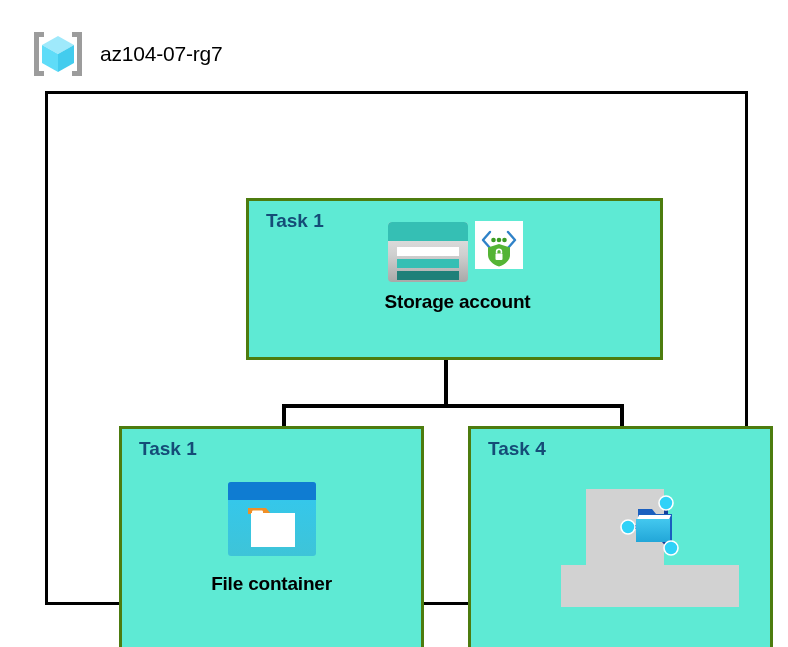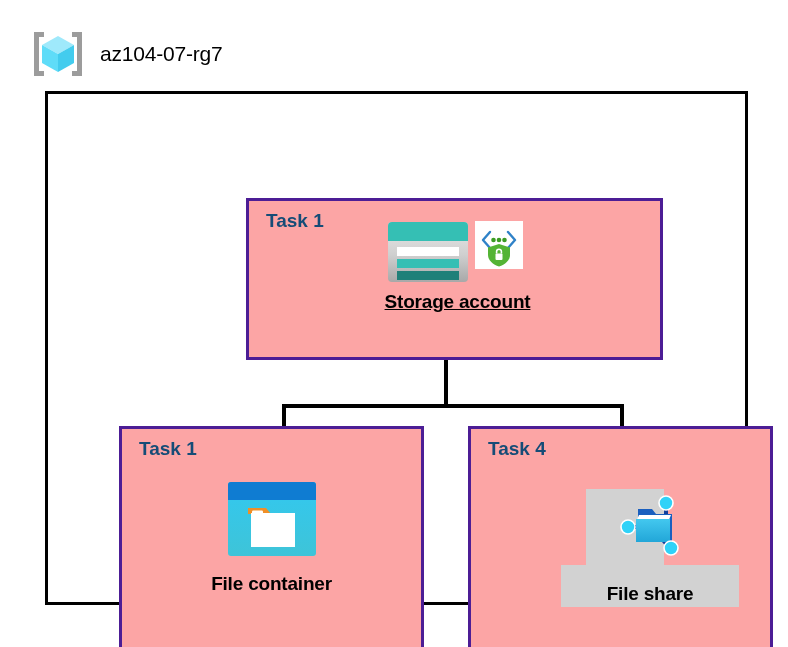--- a/index.html
+++ b/index.html
@@ -48,22 +48,22 @@
     width: 703px;
     height: 514px;
     border: 3px solid #000000;
     box-sizing: border-box;
     background: #ffffff;
   }
 
   
   .task-panel {
     position: absolute;
-    background: #fca5a5;
-    border: 3px solid #4c1d95;
+    background: #5eead4;
+    border: 3px solid #4d7c0f;
     box-sizing: border-box;
   }
   #task1-panel { left: 198px; top: 104px; width: 417px; height: 162px; }
   #task2-panel { left: 71px;  top: 332px; width: 305px; height: 241px; }
   #task3-panel { left: 420px; top: 332px; width: 305px; height: 241px; }
 
   .task-label {
     position: absolute;
     left: 17px;
     top: 9px;
@@ -82,21 +82,21 @@
     align-items: center;
   }
   .node-caption {
     font-size: 19px;
     font-weight: bold;
     color: #000000;
     white-space: nowrap;
     letter-spacing: -0.2px;
   }
 
-  #node-storage { left: 0; right: 0; top: 20px; text-decoration: underline; }
+  #node-storage { left: 0; right: 0; top: 20px; }
   #node-storage .icon-row {
     display: flex;
     align-items: flex-start;
     gap: 6px;
     margin-bottom: 8px;
   }
   #node-storage .node-caption { margin-left: 6px; }
 
   #node-blob { left: 0; right: 0; top: 52px; }
   #node-blob .node-caption { margin-top: 16px; }
@@ -263,17 +263,16 @@
 
         <path d="M25 26 H57 L54 33 H22 Z" fill="#ffffff"></path>
 
         <path d="M22 30 H56 V53 H22 Z" fill="url(#gFolder)"></path>
 
         <circle cx="14" cy="38" r="7" fill="#2fd2f8" stroke="#ffffff" stroke-width="1.6"></circle>
         <circle cx="52" cy="14" r="7" fill="#2fd2f8" stroke="#ffffff" stroke-width="1.6"></circle>
         <circle cx="57" cy="59" r="7" fill="#2fd2f8" stroke="#ffffff" stroke-width="1.6"></circle>
       </svg>
 
-      <div class="node-caption">File share</div>
     </div>
   </div>
 
 </div>
 
 </body></html>

